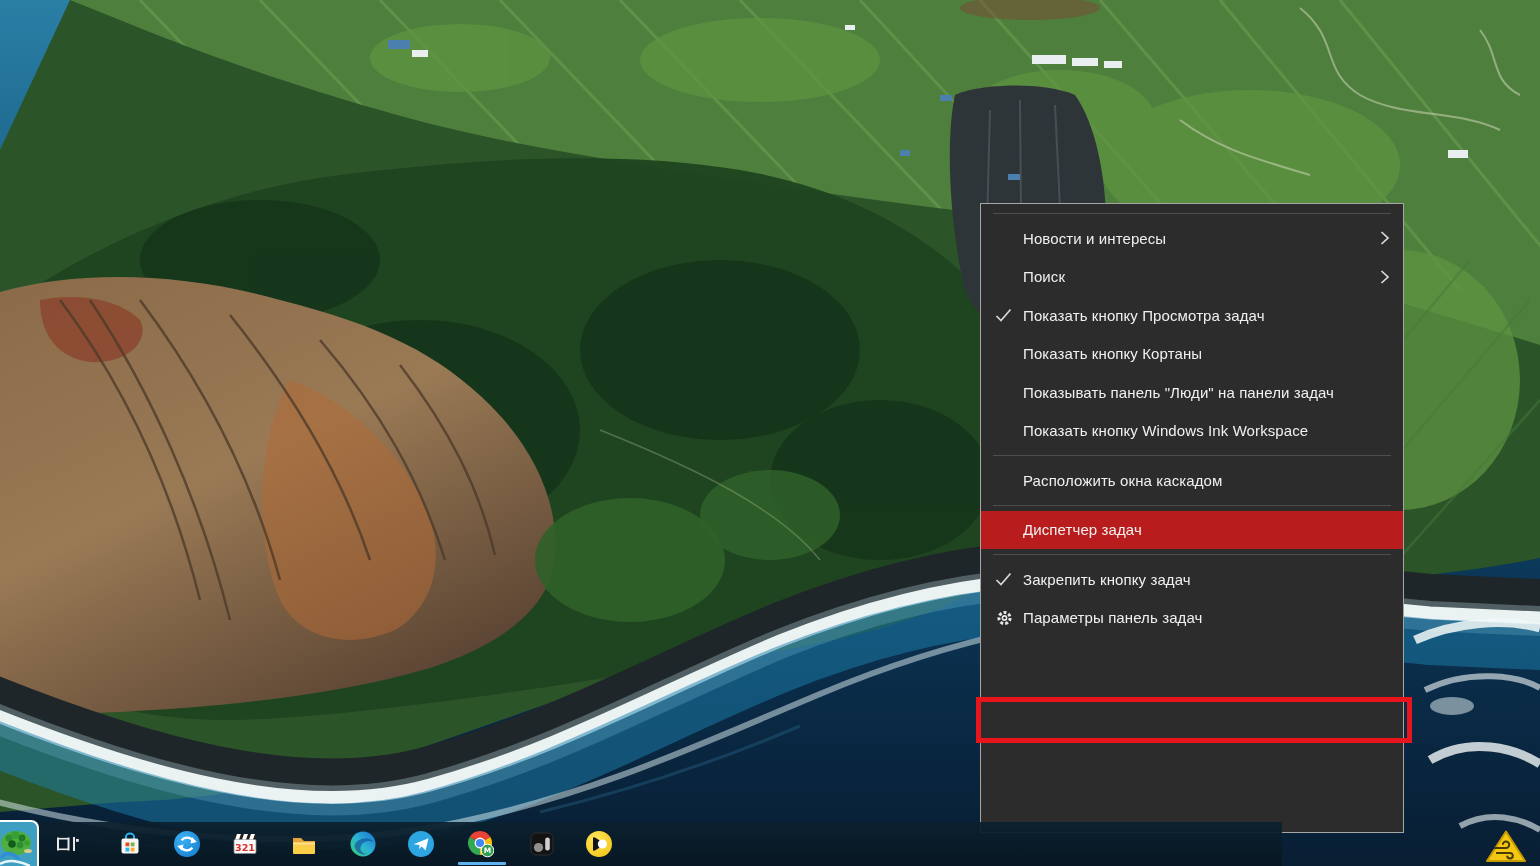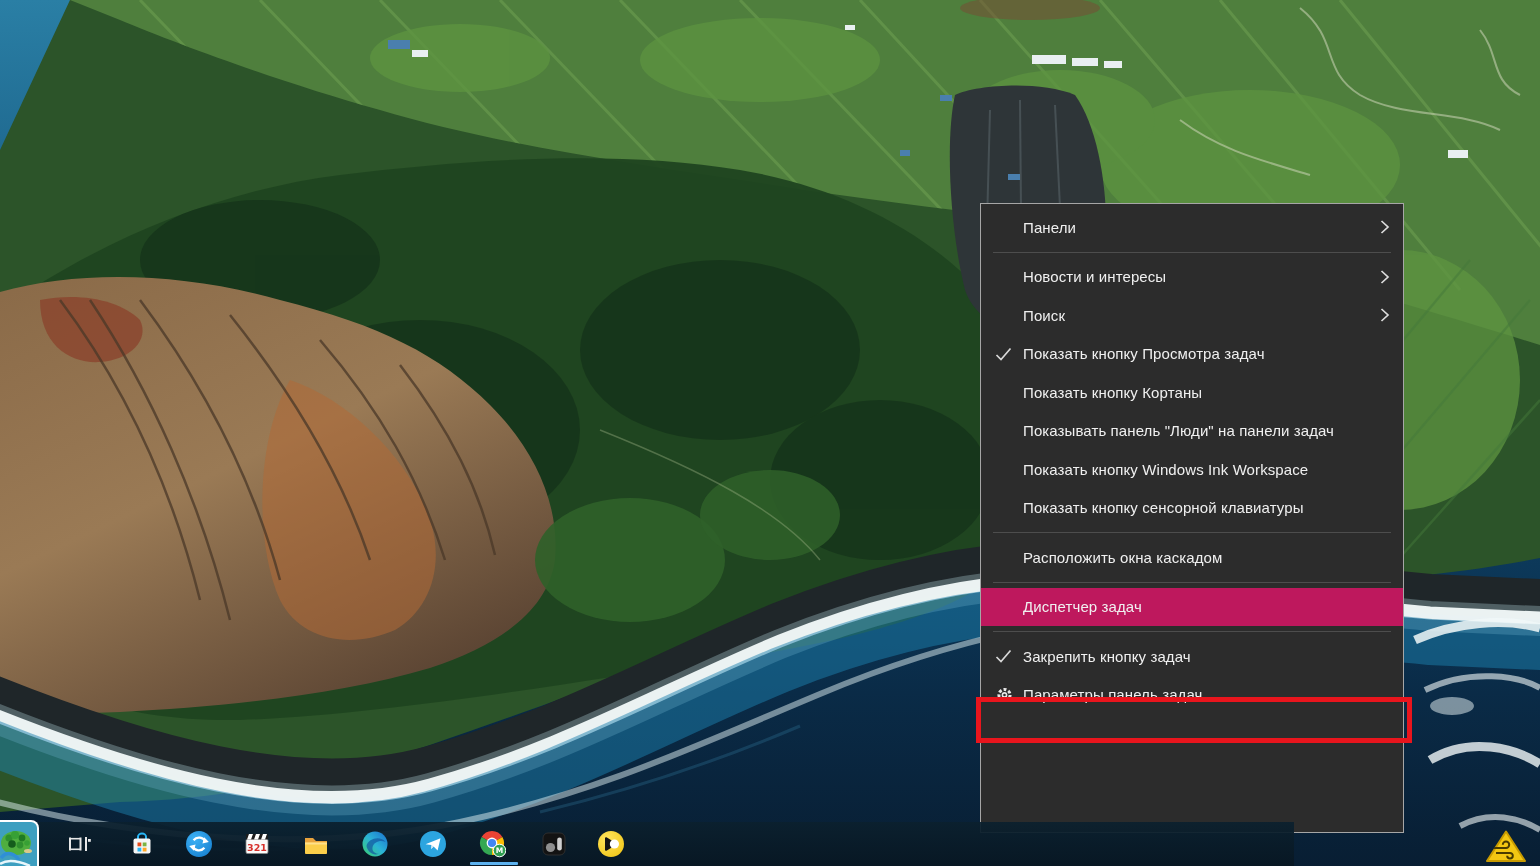--- a/index.html
+++ b/index.html
@@ -13,33 +13,33 @@
   .ctx-menu{
     position:absolute;left:980px;top:203px;width:424px;height:630px;
     background:#2c2c2c;border:1px solid #a6a6a6;box-sizing:border-box;
     padding:4px 0;display:flex;flex-direction:column;z-index:5;
   }
   .menu-row{
     position:relative;height:38.5px;flex:0 0 38.5px;display:flex;align-items:center;
     padding-left:42px;color:#f0f0f0;font-size:15px;letter-spacing:.1px;cursor:default;
     box-sizing:border-box;
   }
-  .menu-row.highlight{background:#be185d;}
+  .menu-row.highlight{background:#b91c1c;}
   .menu-sep{height:1px;background:#4d4d4d;margin:5px 12px;flex:0 0 1px;}
   .lead-ico{position:absolute;left:14px;top:50%;transform:translateY(-50%);display:flex;}
   .chev{position:absolute;right:13px;top:50%;transform:translateY(-50%);display:flex;}
 
   .red-box{
     position:absolute;left:976px;top:697px;width:436px;height:46px;
     border:5px solid #e9151d;box-sizing:border-box;z-index:9;pointer-events:none;
   }
 
   
   .taskbar{
-    position:absolute;left:12px;bottom:0;width:1282px;height:44px;z-index:6;
+    position:absolute;left:0;bottom:0;width:1282px;height:44px;z-index:6;
     background:linear-gradient(rgba(11,32,46,.93),rgba(8,23,35,.97));
   }
   .tb-ico{position:absolute;top:8px;width:28px;height:28px;display:flex;align-items:center;justify-content:center;}
   .tb-underline{position:absolute;bottom:1px;height:3px;border-radius:1px;}
 
   .wm-left{
     position:absolute;left:0;bottom:0;width:39px;height:46px;z-index:7;
     background:#fff;border-radius:0 8px 0 0;padding:2px 2px 0 0;box-sizing:border-box;
   }
   .wm-left svg{display:block;border-radius:0 6px 0 0;}
@@ -186,28 +186,20 @@
     <g fill="none" stroke="#cdd6b8" stroke-width="2" opacity=".55">
       <path d="M1300 8 C1340 40,1320 70,1360 95 C1400 118,1460 110,1500 130"></path>
       <path d="M1480 30 C1500 55,1490 80,1520 95"></path>
       <path d="M1180 120 C1220 150,1260 160,1310 175"></path>
     </g>
     <path d="M600 430 C700 470,780 510,820 560" fill="none" stroke="#9fb388" stroke-width="1.5" opacity=".4"></path>
   </svg>
 
   <div class="ctx-menu">
 
-    <div class="menu-row">
-      <span>Панели</span>
-      <span class="chev">
-        <svg width="10" height="16">
-            <polyline points="1.5,2 8,8 1.5,14" fill="none" stroke="#dcdcdc" stroke-width="1.7"></polyline>
-          </svg>
-      </span>
-    </div>
 
     <div class="menu-sep"></div>
 
     <div class="menu-row">
       <span>Новости и интересы</span>
       <span class="chev">
         <svg width="10" height="16">
             <polyline points="1.5,2 8,8 1.5,14" fill="none" stroke="#dcdcdc" stroke-width="1.7"></polyline>
           </svg>
       </span>
@@ -236,23 +228,20 @@
     </div>
 
     <div class="menu-row">
       <span>Показывать панель "Люди" на панели задач</span>
     </div>
 
     <div class="menu-row">
       <span>Показать кнопку Windows Ink Workspace</span>
     </div>
 
-    <div class="menu-row">
-      <span>Показать кнопку сенсорной клавиатуры</span>
-    </div>
 
     <div class="menu-sep"></div>
 
     <div class="menu-row">
       <span>Расположить окна каскадом</span>
     </div>
 
 
 
 

